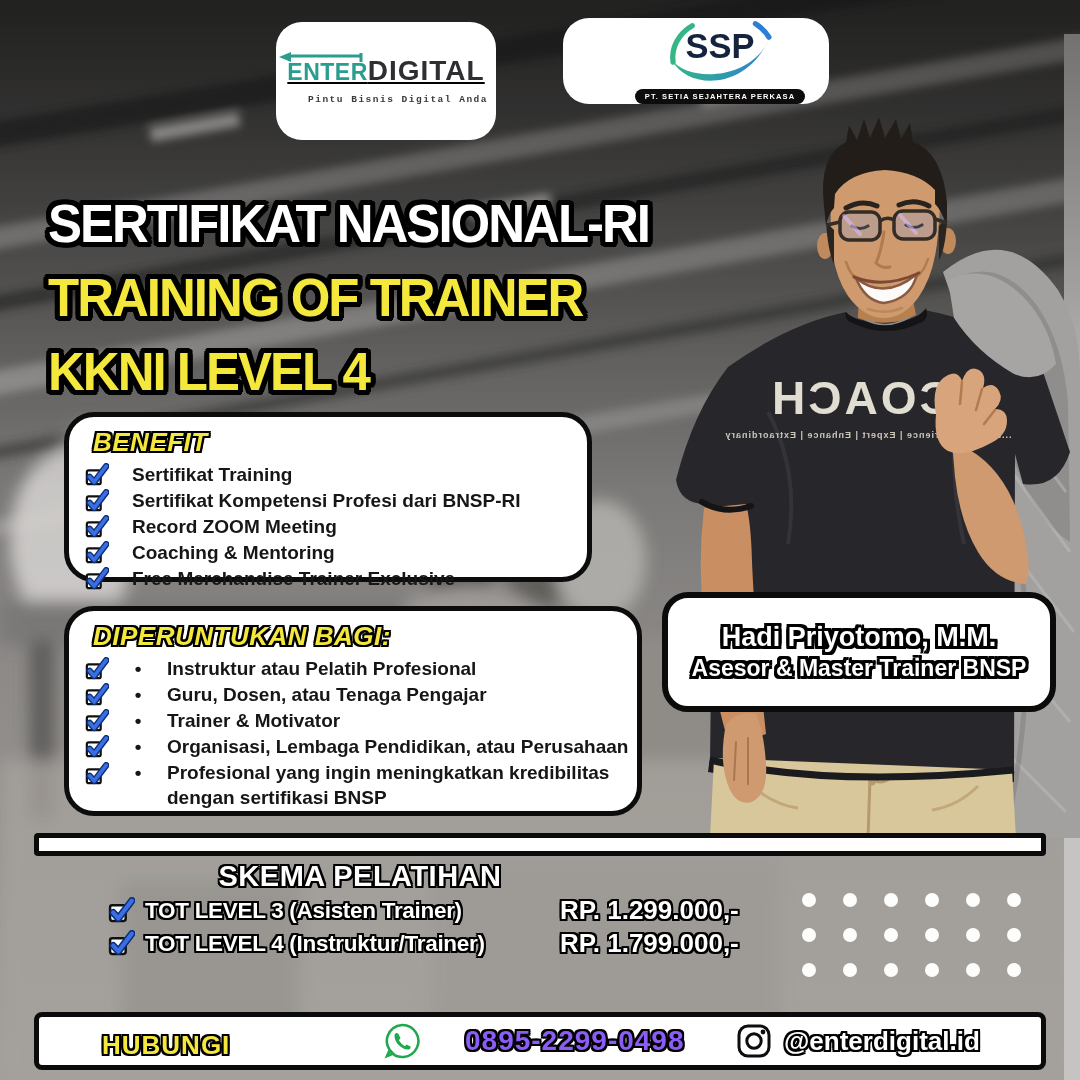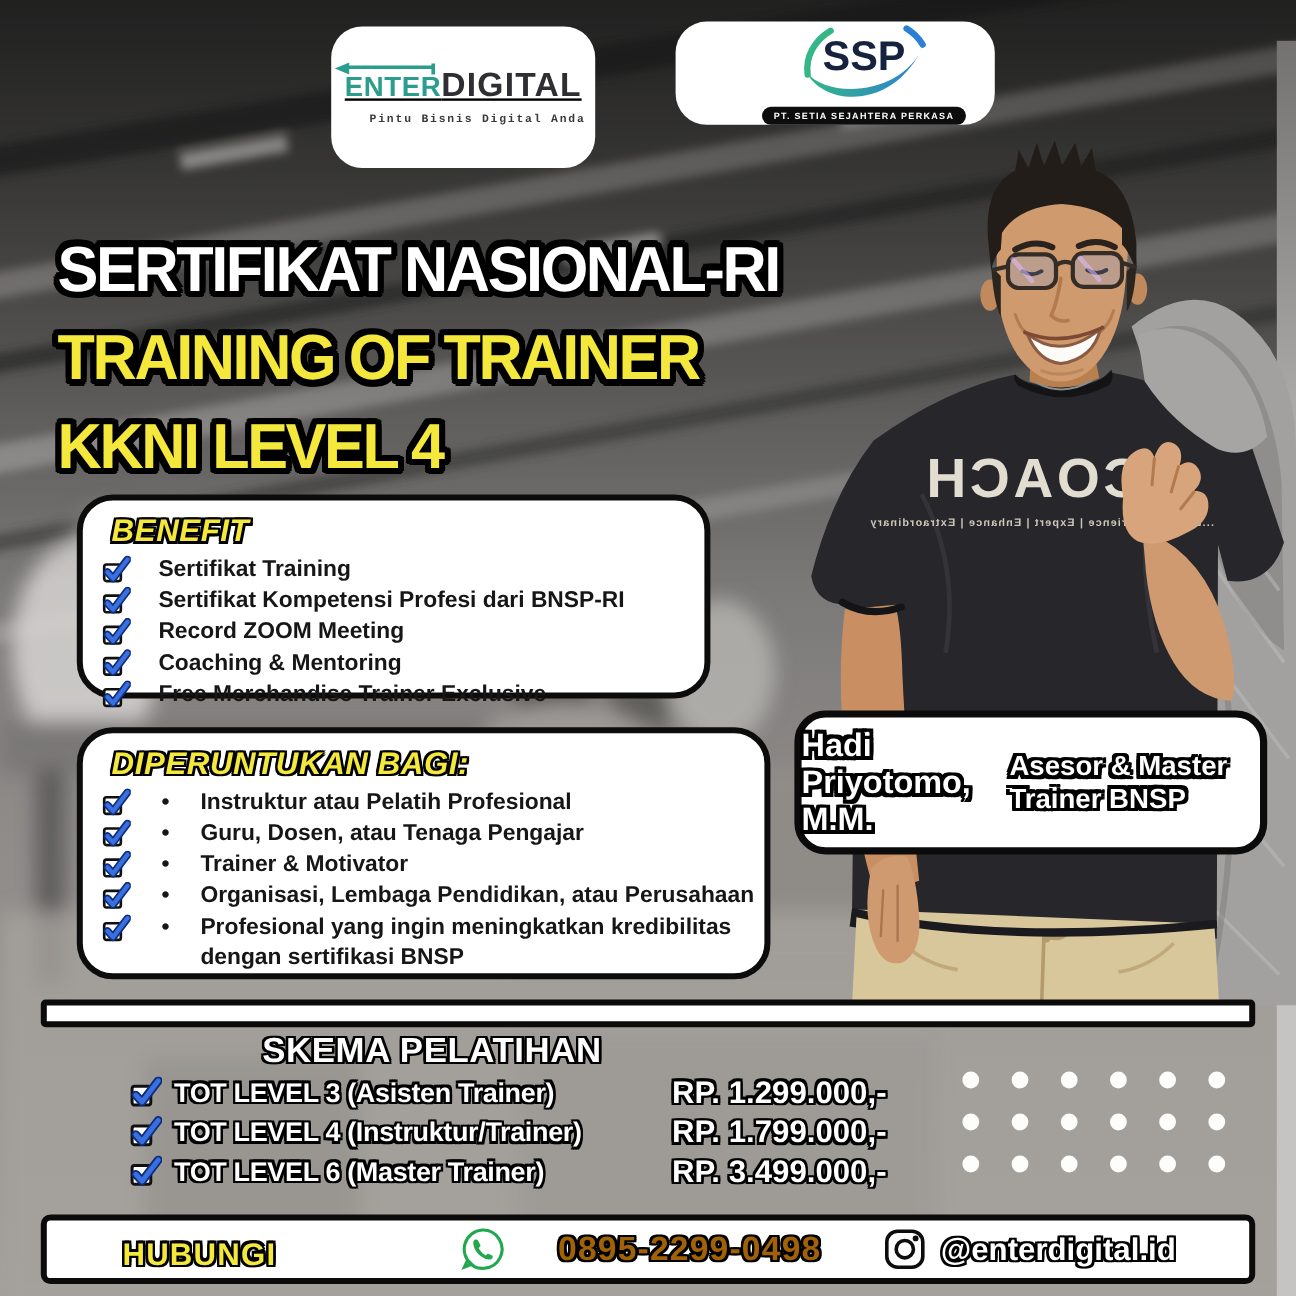--- a/index.html
+++ b/index.html
@@ -42,21 +42,21 @@
   .box-audience{left:64px;top:606px;width:578px;height:210px;padding:8px 16px 6px 16px;}
   .box-head{font-style:italic;font-weight:700;font-size:26px;color:#f5e83d;letter-spacing:.5px;margin:2px 0 4px 8px;}
   .check-list{list-style:none;margin:0;padding:0;}
   .check-item{display:flex;align-items:center;gap:23px;margin:1px 0;color:#161616;font-weight:700;font-size:19px;line-height:25px;}
   .check-item .cb{flex:0 0 auto;}
   .check-item .txt{white-space:nowrap;}
   .check-item .txt.wrap{white-space:normal;}
   .bullet-dot{flex:0 0 auto;width:12px;text-align:center;font-size:19px;color:#161616;}
 
   
-  .plate{left:662px;top:592px;width:394px;height:120px;background:#fff;border:6px solid #0b0b0b;border-radius:26px;box-sizing:border-box;display:flex;flex-direction:row;align-items:center;justify-content:center;gap:2px;}
+  .plate{left:662px;top:592px;width:394px;height:120px;background:#fff;border:6px solid #0b0b0b;border-radius:26px;box-sizing:border-box;display:flex;flex-direction:column;align-items:center;justify-content:center;gap:2px;}
   .plate-name{font-size:27px;font-weight:700;color:#fff;}
   .plate-role{font-size:23px;font-weight:700;color:#fff;}
 
   
   .divider{left:34px;top:833px;width:1012px;height:23px;background:#fff;border:5px solid #0b0b0b;border-radius:4px;box-sizing:border-box;}
 
   
   .skema-head{left:150px;top:860px;width:420px;text-align:center;font-size:29px;font-weight:700;color:#fff;letter-spacing:.5px;}
   .skema-rows{left:108px;top:894px;width:680px;}
   .skema-row{display:flex;align-items:center;height:33px;}
@@ -64,21 +64,21 @@
   .skema-label{width:415px;font-size:22.5px;font-weight:700;color:#fff;letter-spacing:-.3px;white-space:nowrap;}
   .skema-price{font-size:26px;font-weight:700;color:#ffffff;white-space:nowrap;}
 
   .dots{left:802px;top:893px;display:grid;grid-template-columns:repeat(6,14px);grid-column-gap:27px;grid-row-gap:21px;}
   .dot{width:14px;height:14px;border-radius:50%;background:#fdfdfb;}
 
   
   .contact-bar{left:34px;top:1012px;width:1012px;height:58px;background:#fff;border:5px solid #0b0b0b;border-radius:8px;box-sizing:border-box;}
   .contact-bar .hub{position:absolute;left:63px;top:13px;font-size:26px;font-weight:700;color:#f5e83d;letter-spacing:1px;}
   .wa-group{position:absolute;left:344px;top:5px;display:flex;align-items:center;gap:10px;}
-  .wa-num{font-size:28px;font-weight:700;color:#a16207;letter-spacing:1px;padding-left:34px;}
+  .wa-num{font-size:28px;font-weight:700;color:#8b5cf6;letter-spacing:1px;padding-left:34px;}
   .ig-group{position:absolute;left:697px;top:6px;display:flex;align-items:center;gap:12px;}
   .ig-handle{font-size:26px;font-weight:700;color:#fff;}
 </style>
 </head>
 <body>
 
 <div class="poster">
 
   <svg class="bg" viewBox="0 0 1080 1080" preserveAspectRatio="none" aria-hidden="true">
     <defs>
@@ -355,29 +355,20 @@
     </div>
     <div class="skema-row">
       <svg class="cb" width="27" height="27" viewBox="0 0 26 26">
           <rect x="2" y="8" width="15" height="15" rx="2" fill="#fff" stroke="#101010" stroke-width="2.4"></rect>
           <path d="M5 15 L10 20.5 L23 3.5" fill="none" stroke="#0e2d7a" stroke-width="7" stroke-linecap="round" stroke-linejoin="round"></path>
           <path d="M5 15 L10 20.5 L23 3.5" fill="none" stroke="#3a6fe0" stroke-width="4" stroke-linecap="round" stroke-linejoin="round"></path>
         </svg>
       <span class="skema-label ol2">TOT LEVEL 4 (Instruktur/Trainer)</span>
       <span class="skema-price ol2">RP. 1.799.000,-</span>
     </div>
-    <div class="skema-row">
-      <svg class="cb" width="27" height="27" viewBox="0 0 26 26">
-          <rect x="2" y="8" width="15" height="15" rx="2" fill="#fff" stroke="#101010" stroke-width="2.4"></rect>
-          <path d="M5 15 L10 20.5 L23 3.5" fill="none" stroke="#0e2d7a" stroke-width="7" stroke-linecap="round" stroke-linejoin="round"></path>
-          <path d="M5 15 L10 20.5 L23 3.5" fill="none" stroke="#3a6fe0" stroke-width="4" stroke-linecap="round" stroke-linejoin="round"></path>
-        </svg>
-      <span class="skema-label ol2">TOT LEVEL 6 (Master Trainer)</span>
-      <span class="skema-price ol2">RP. 3.499.000,-</span>
-    </div>
   </div>
 
   <div class="abs dots">
     <span class="dot"></span>
       <span class="dot"></span>
       <span class="dot"></span>
       <span class="dot"></span>
       <span class="dot"></span>
       <span class="dot"></span>
     <span class="dot"></span>

